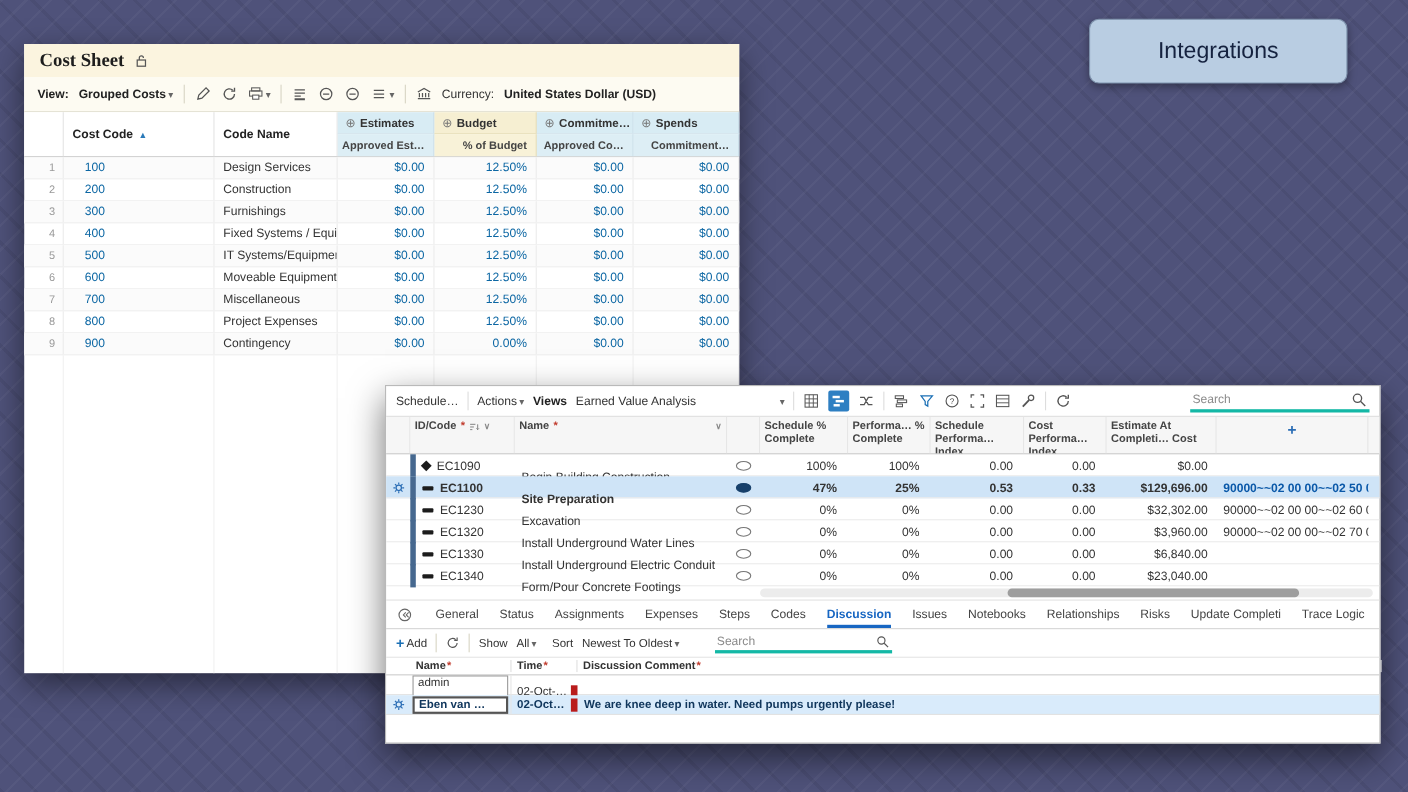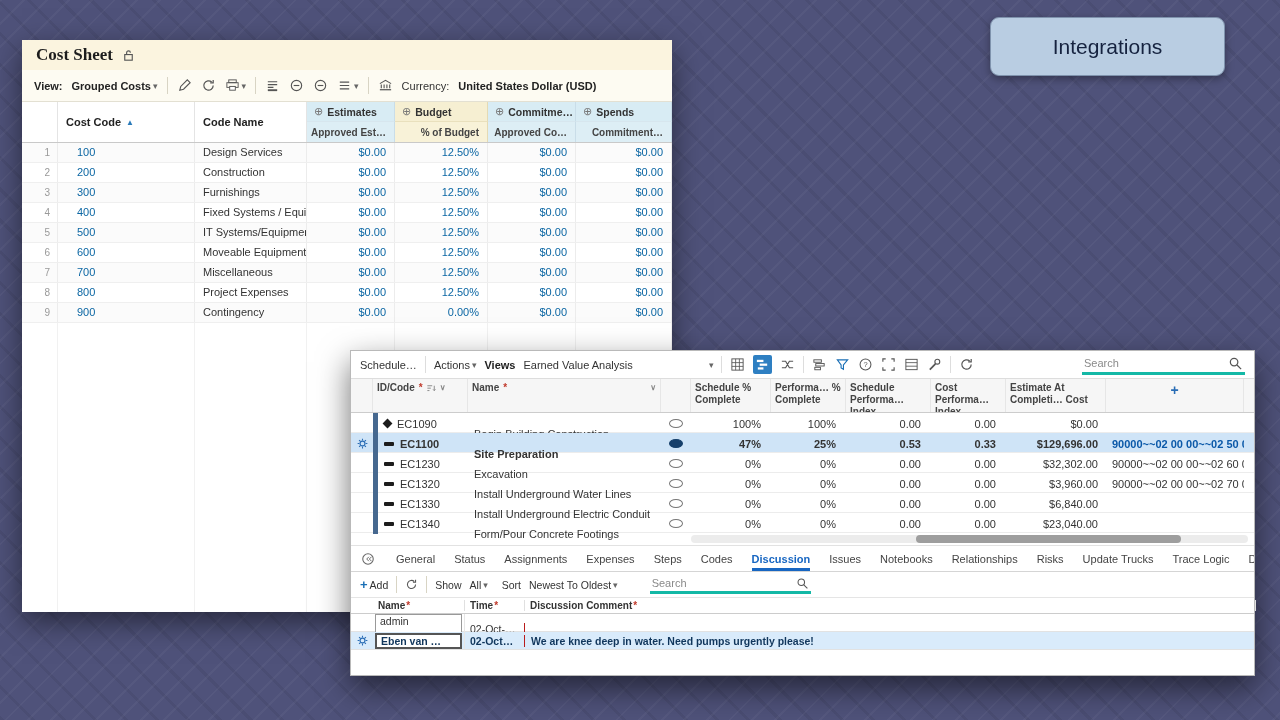--- a/index.html
+++ b/index.html
@@ -115,21 +115,21 @@
   .disc-toolbar { height: 26px; display: flex; align-items: center; gap: 8px; padding: 0 9px; border-bottom: 1px solid #e5e5e5; font-size: 10.5px; flex: 0 0 auto; }
   .add-plus { color: #1a6fb5; font-weight: bold; font-size: 13px; }
   .dg-cols { display: grid; grid-template-columns: 22px 92px 60px 731px; }
   .dg-head { height: 16px; align-items: center; font-size: 10px; font-weight: bold; color: #333; border-bottom: 1px solid #ccc; flex: 0 0 auto; }
   .dg-h { padding-left: 5px; border-right: 1px solid #e0e0e0; white-space: nowrap; overflow: hidden; }
   .dg-row { height: 18px; align-items: center; font-size: 10.5px; border-bottom: 1px solid #e2e2e2; flex: 0 0 auto; }
   .dg-row.selected { background: #d9ebfb; font-weight: bold; color: #10365c; }
   .dg-name { padding: 0 2px; border-right: 1px solid #e6e6e6; height: 100%; display: flex; align-items: center; }
   .namebox { background: #fff; border: 1px solid #999; padding: 0 4px; height: 29px; line-height: 13px; width: 100%; white-space: nowrap; overflow: hidden; }
   .namebox.editing { border: 2px solid #555; font-weight: bold; height: 16px; line-height: 12px; }
-  .dg-time { padding-left: 5px; border-right: 1px solid #b91c1c; white-space: nowrap; overflow: hidden; }
+  .dg-time { padding-left: 5px; border-right: 6px solid #b91c1c; white-space: nowrap; overflow: hidden; }
   .dg-comment { padding-left: 6px; white-space: nowrap; overflow: hidden; }
 </style>
 </head>
 <body>
 
 <div class="stage">
 
   <div class="integrations-box">
     <span>Integrations</span>
   </div>
@@ -583,21 +583,21 @@
       <span class="tab">Status</span>
       <span class="tab">Assignments</span>
       <span class="tab">Expenses</span>
       <span class="tab">Steps</span>
       <span class="tab">Codes</span>
       <span class="tab active">Discussion</span>
       <span class="tab">Issues</span>
       <span class="tab">Notebooks</span>
       <span class="tab">Relationships</span>
       <span class="tab">Risks</span>
-      <span class="tab">Update Trucks</span>
+      <span class="tab">Update Completi</span>
       <span class="tab">Trace Logic</span>
       <span class="tab">Docu…</span>
     </div>
 
     <div class="disc-toolbar">
       <span class="icnbtn">
         <span class="add-plus">+</span>
         <span>Add</span>
       </span>
       <span class="vsep"></span>

